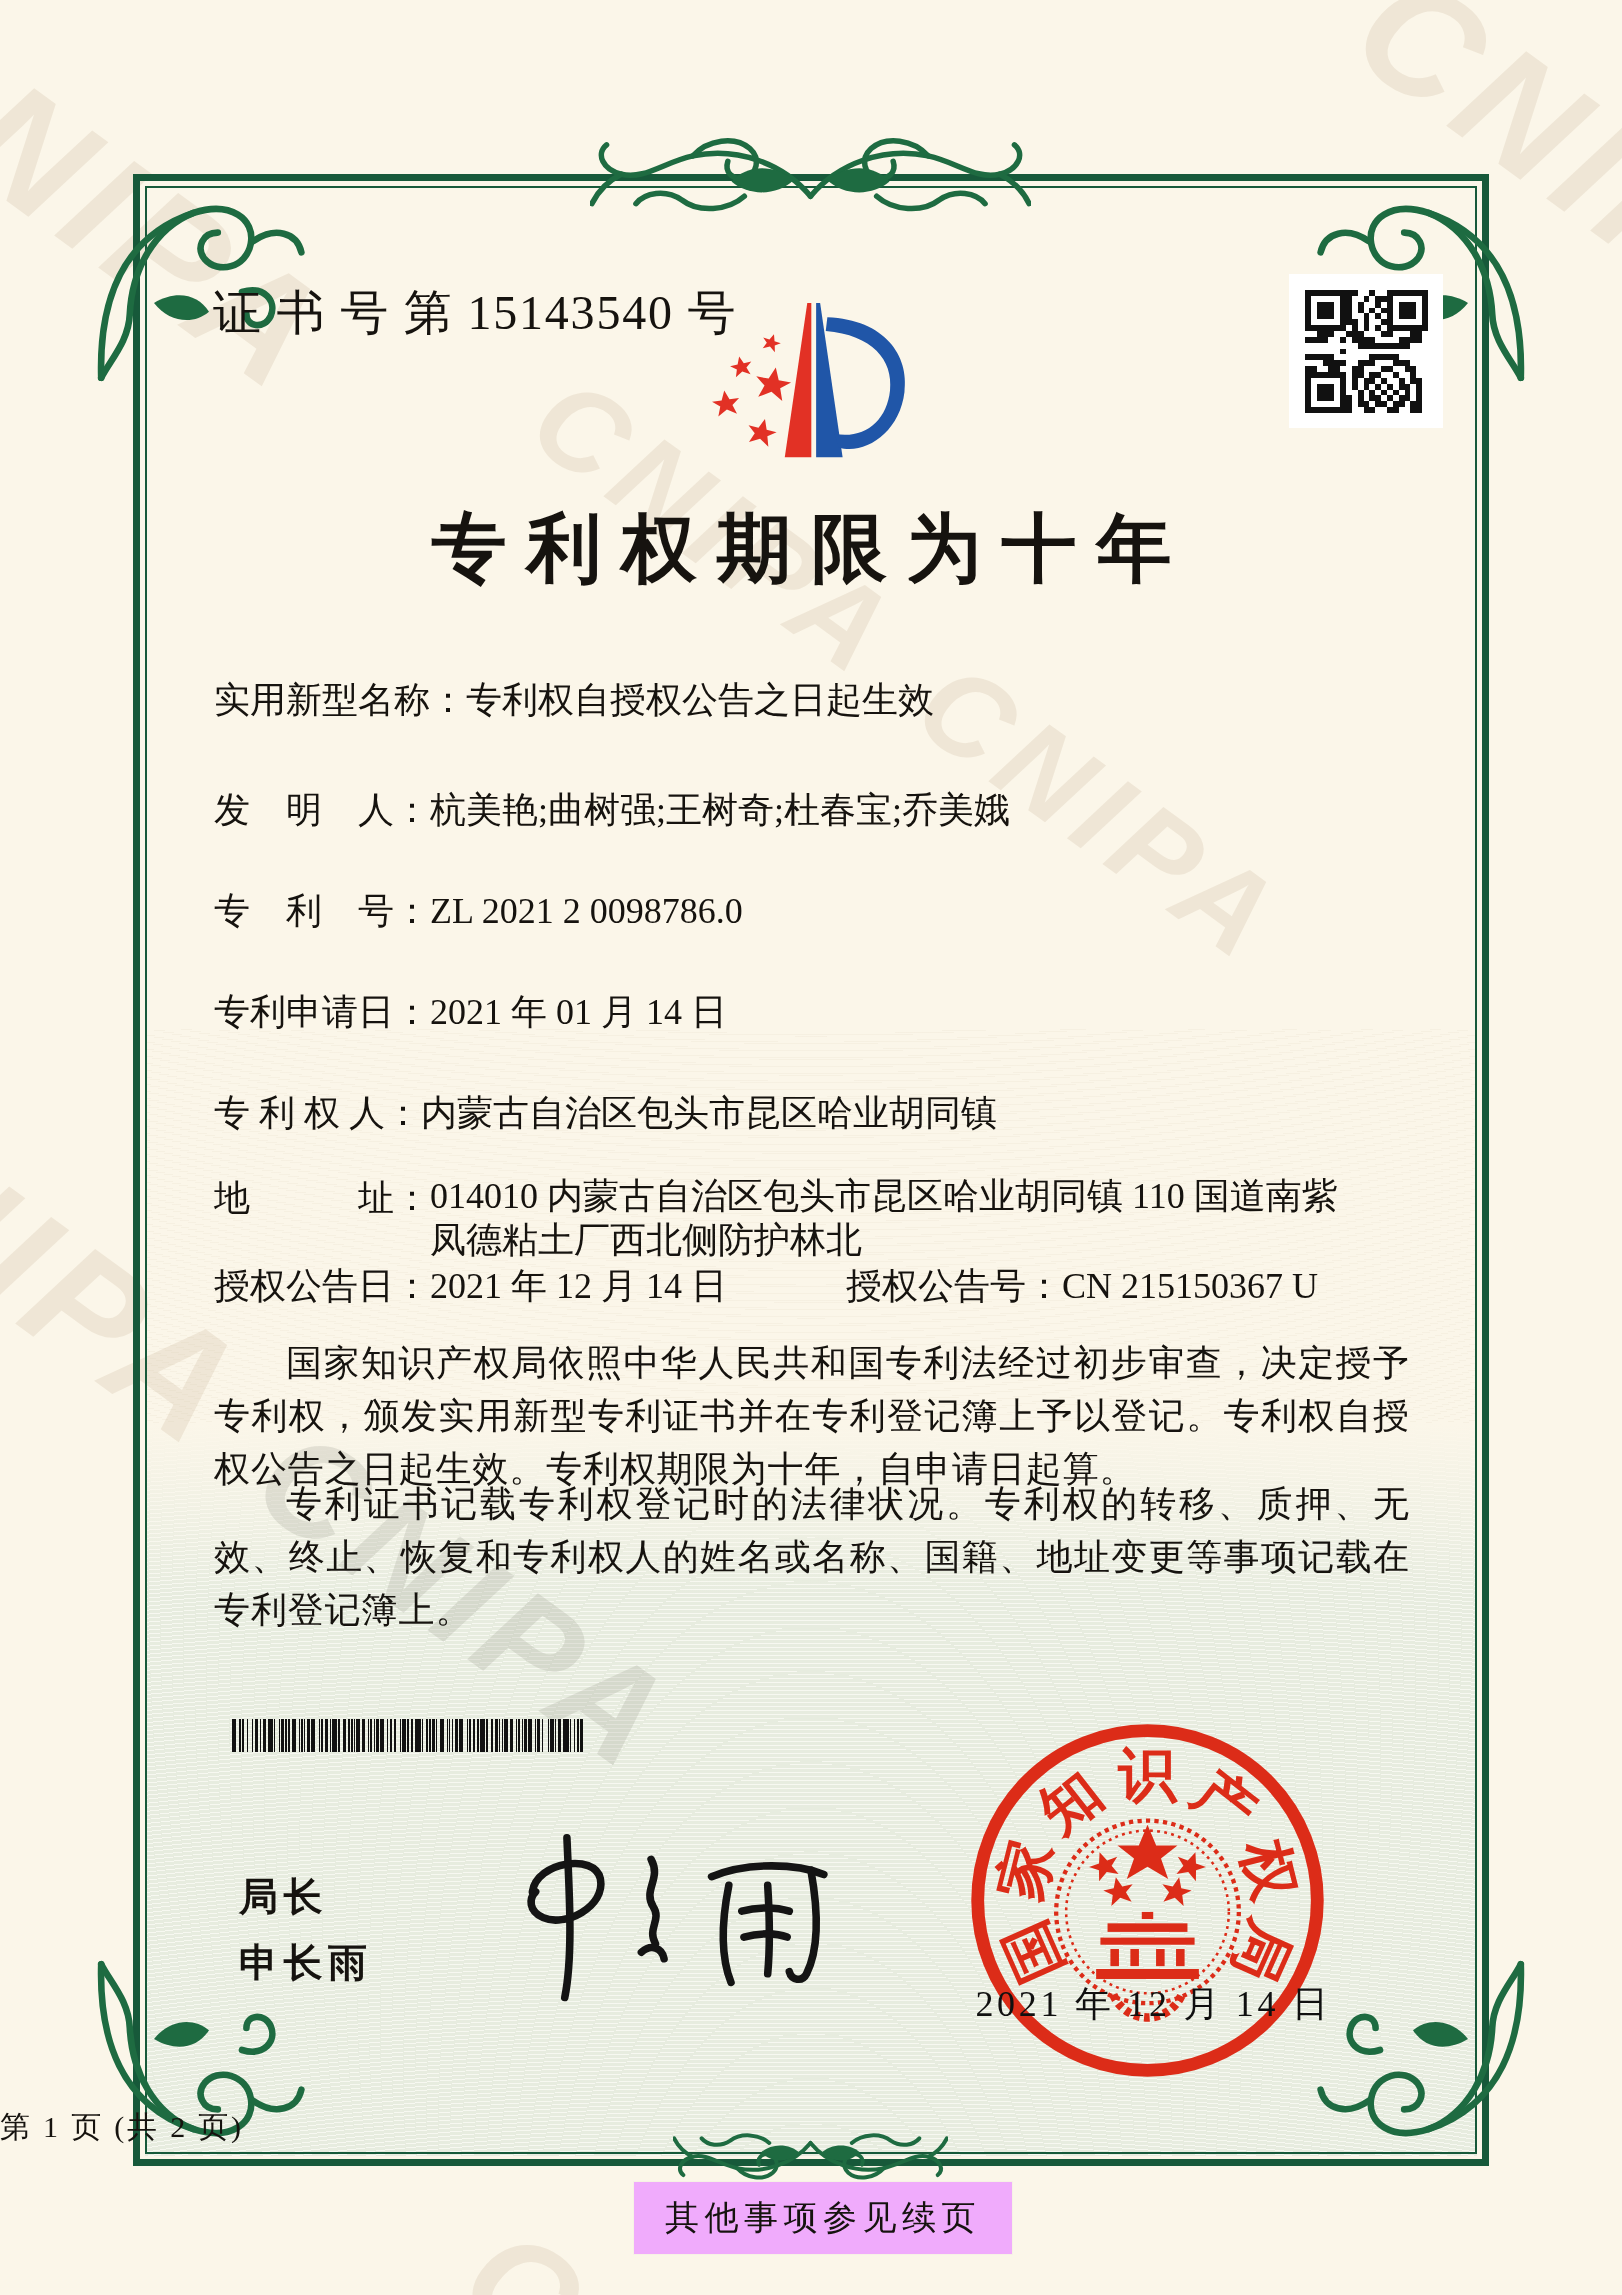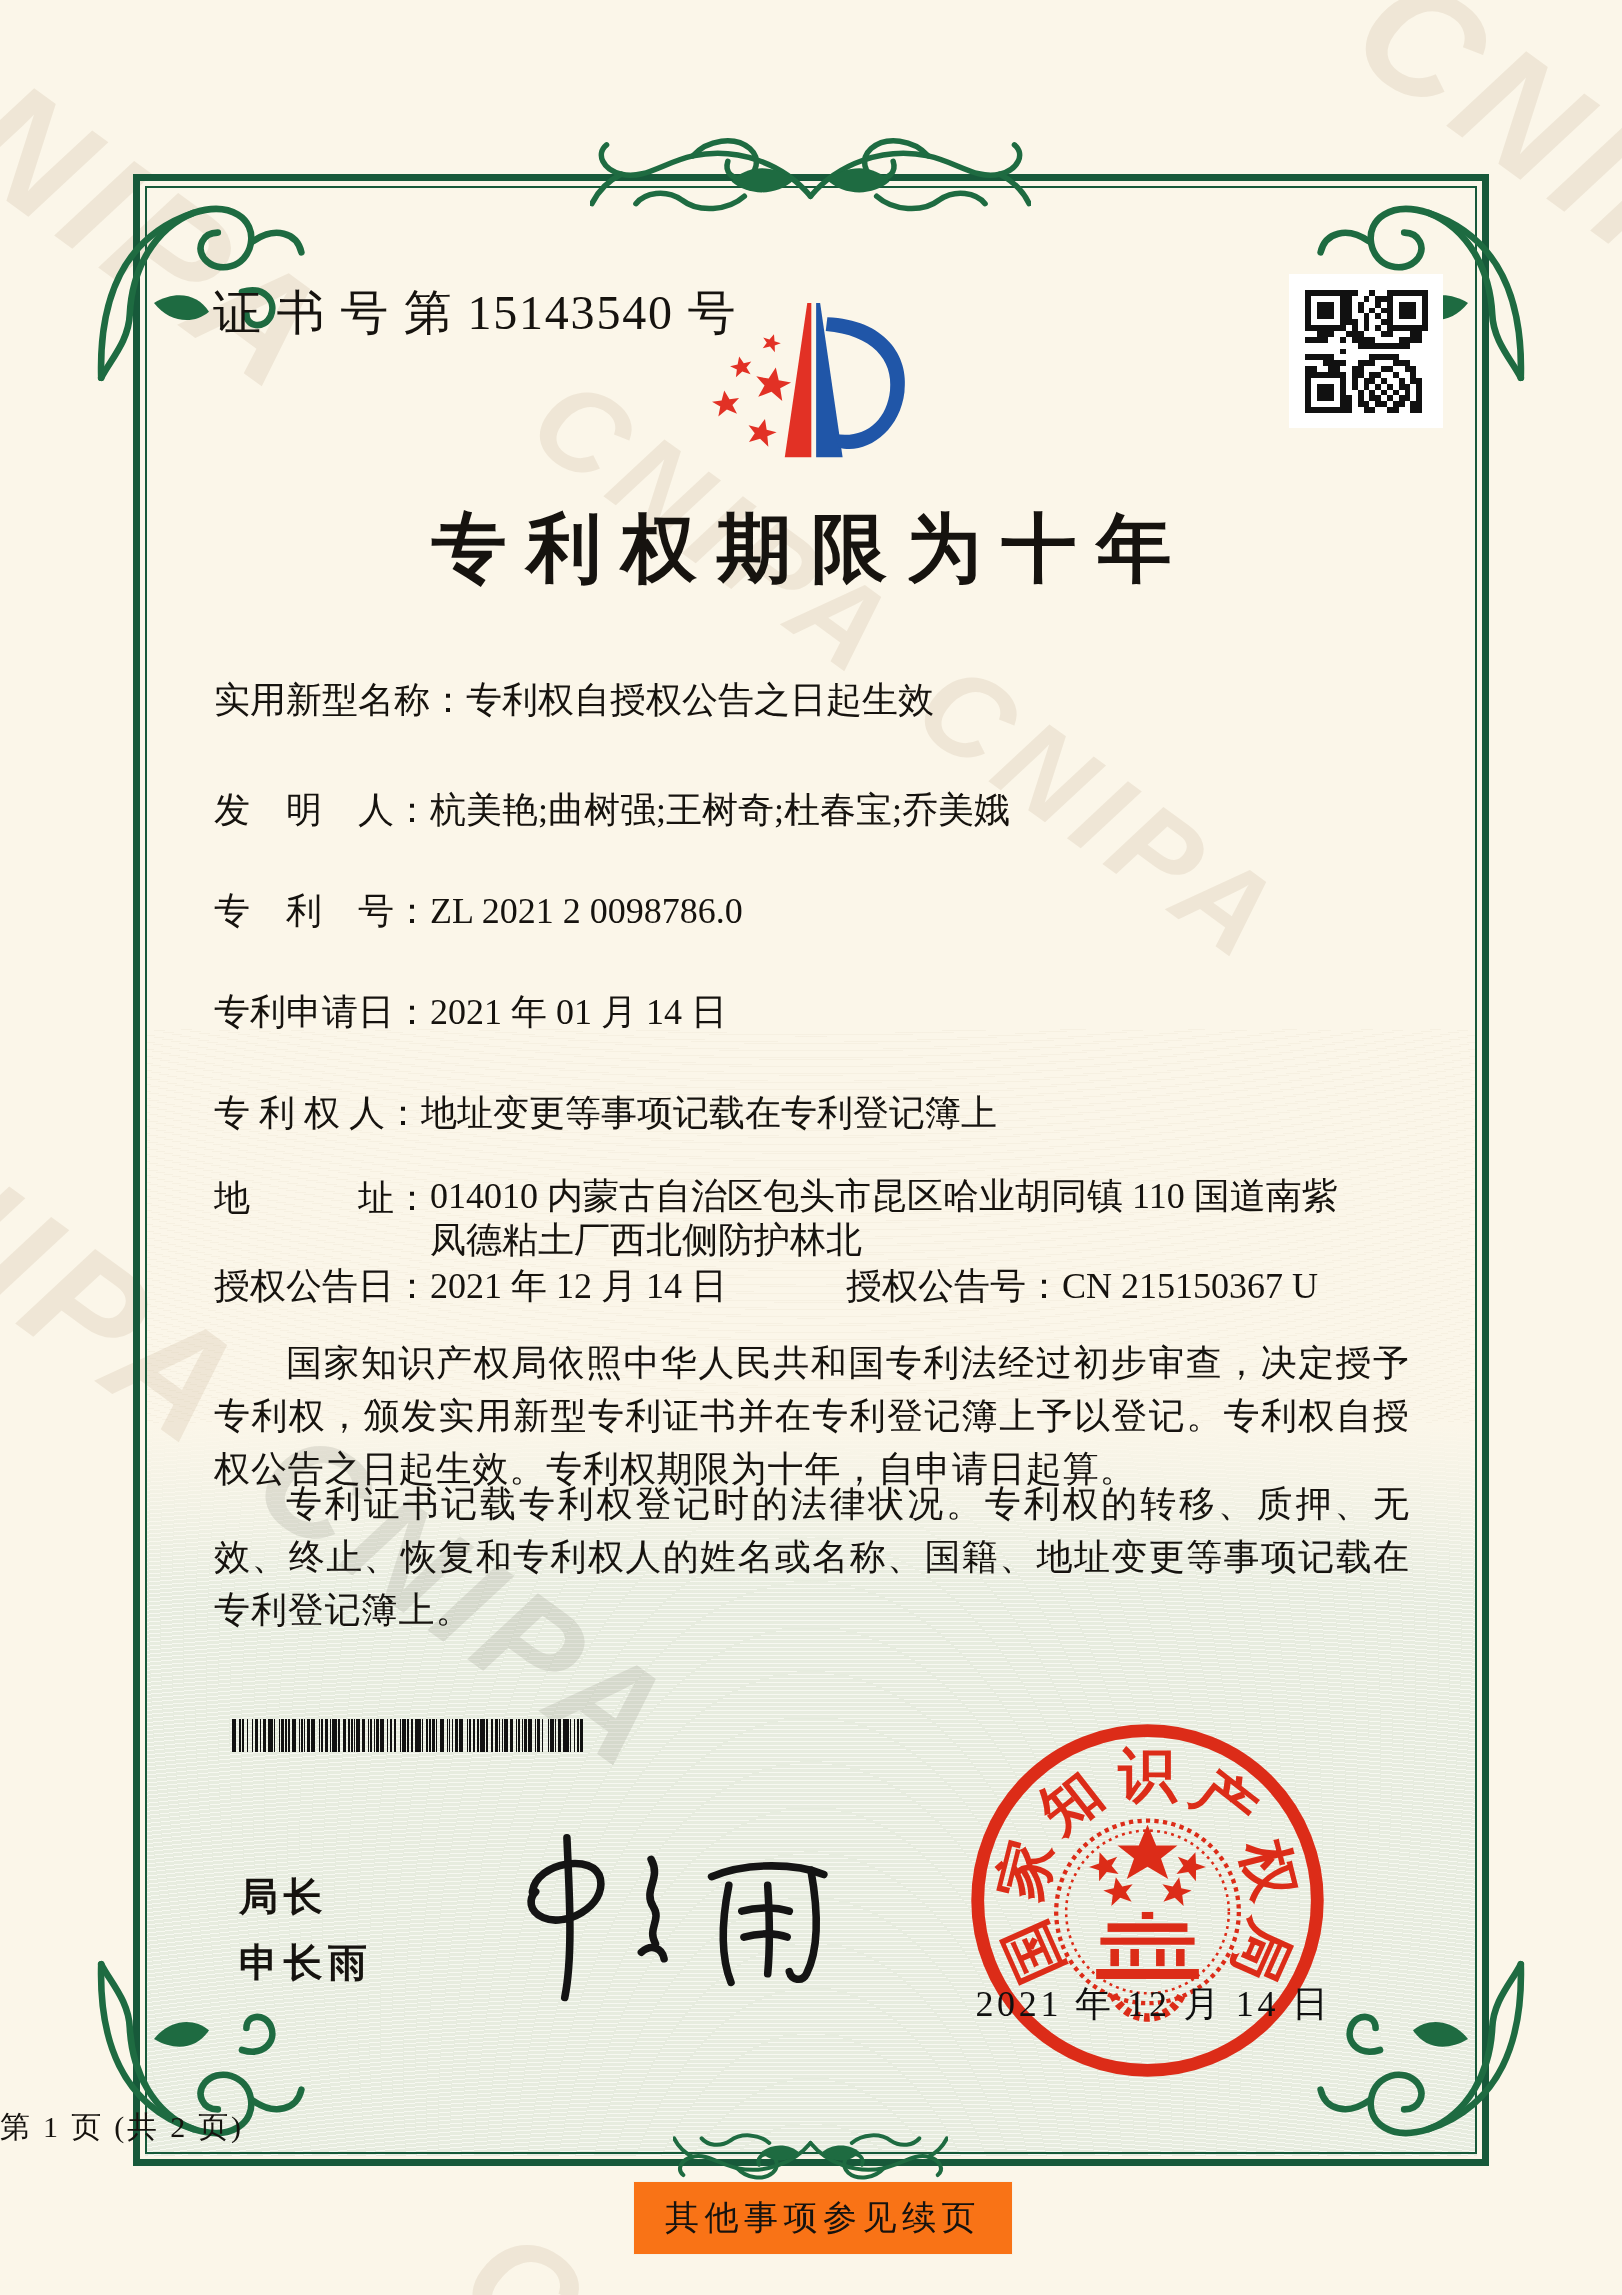--- a/index.html
+++ b/index.html
@@ -39,21 +39,21 @@
   .row{left:214px;font-size:36px;white-space:nowrap;}
   .row .lbl{display:inline-block;}
   .row .val{display:inline-block;}
   .addr-val{display:inline-block;white-space:normal;width:984px;vertical-align:top;line-height:44px;}
   .grant2{position:absolute;left:632px;top:0;}
   .para{left:214px;width:1196px;font-size:36px;line-height:53px;text-align:justify;
         text-indent:2em;letter-spacing:0.9px;}
   .director{left:239px;font-size:39px;font-family:"Liberation Sans","DejaVu Sans",sans-serif;
         font-weight:600;letter-spacing:5.5px;}
   .pagefoot{left:0;top:2107px;width:1623px;font-size:30px;letter-spacing:2.8px;}
-  .notebox{left:634px;top:2182px;background:#f97316;padding:13px 31px;font-size:34px;
+  .notebox{left:634px;top:2182px;background:#f0abfc;padding:13px 31px;font-size:34px;
         letter-spacing:5.5px;box-shadow:0 0 0 0.9px rgba(0,0,0,0.02);}
 
   
   .qrbox{left:1289px;top:274px;width:154px;height:154px;background:#ffffff;}
   .qrbox svg{position:absolute;left:15.6px;top:15.6px;}
 
   
   .sealwrap{left:962px;top:1715px;width:371px;height:371px;}
   .seal-char{font-size:41px;font-weight:bold;fill:#dc2c18;
         font-family:"Liberation Serif","DejaVu Serif",serif;}
@@ -416,21 +416,21 @@
   <div class="abs row" style="top:786px">
     <span class="lbl">发　明　人：</span><span class="val">杭美艳;曲树强;王树奇;杜春宝;乔美娥</span>
   </div>
   <div class="abs row" style="top:887px">
     <span class="lbl">专　利　号：</span><span class="val">ZL 2021 2 0098786.0</span>
   </div>
   <div class="abs row" style="top:988px">
     <span class="lbl">专利申请日：</span><span class="val">2021 年 01 月 14 日</span>
   </div>
   <div class="abs row" style="top:1089px">
-    <span class="lbl">专 利 权 人：</span><span class="val">地址变更等事项记载在专利登记簿上</span>
+    <span class="lbl">专 利 权 人：</span><span class="val">内蒙古自治区包头市昆区哈业胡同镇</span>
   </div>
   <div class="abs row" style="top:1174px">
     <span class="lbl" style="vertical-align:top">地　　　址：</span><span class="addr-val"><span>014010 内蒙古自治区包头市昆区哈业胡同镇 110 国道南紫</span><br><span>凤德粘土厂西北侧防护林北</span></span>
   </div>
   <div class="abs row" style="top:1262px">
     <span class="lbl">授权公告日：</span><span class="val">2021 年 12 月 14 日</span>
     <span class="grant2"><span class="lbl">授权公告号：</span><span class="val">CN 215150367 U</span></span>
   </div>
 
   <div class="abs para" style="top:1337px">国家知识产权局依照中华人民共和国专利法经过初步审查，决定授予专利权，颁发实用新型专利证书并在专利登记簿上予以登记。专利权自授权公告之日起生效。专利权期限为十年，自申请日起算。</div>

